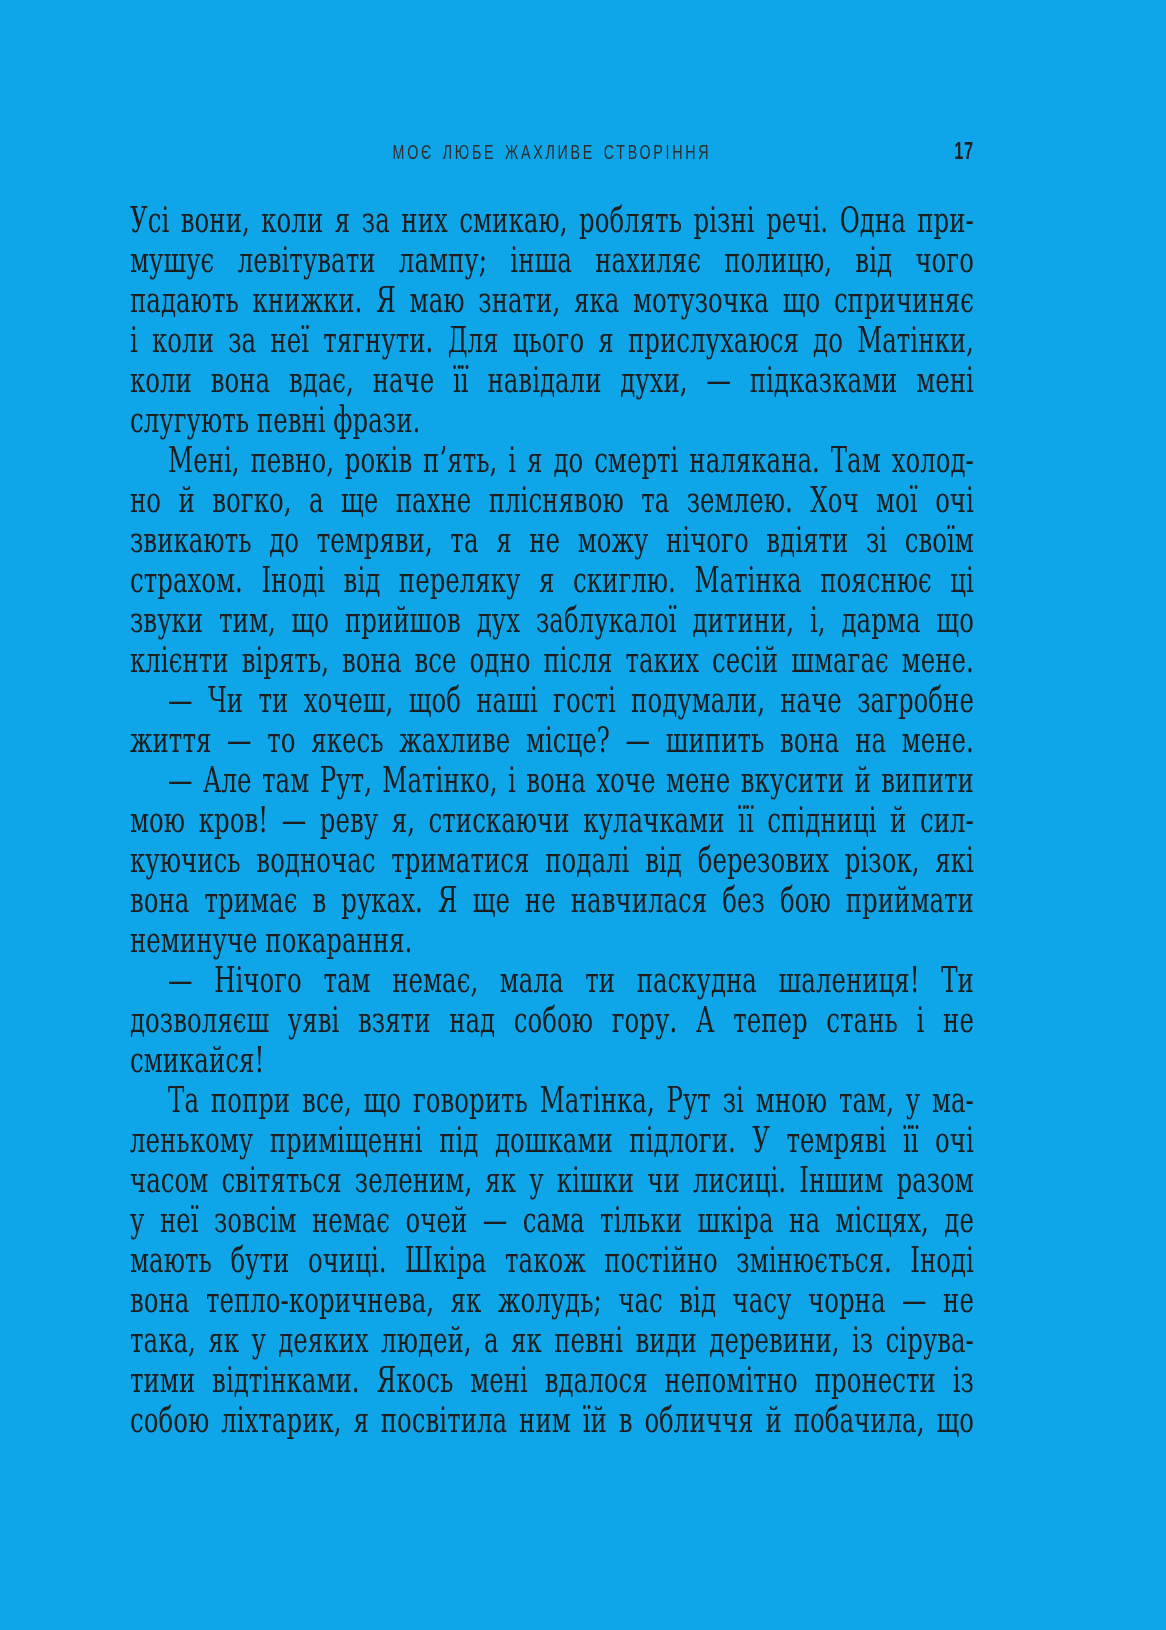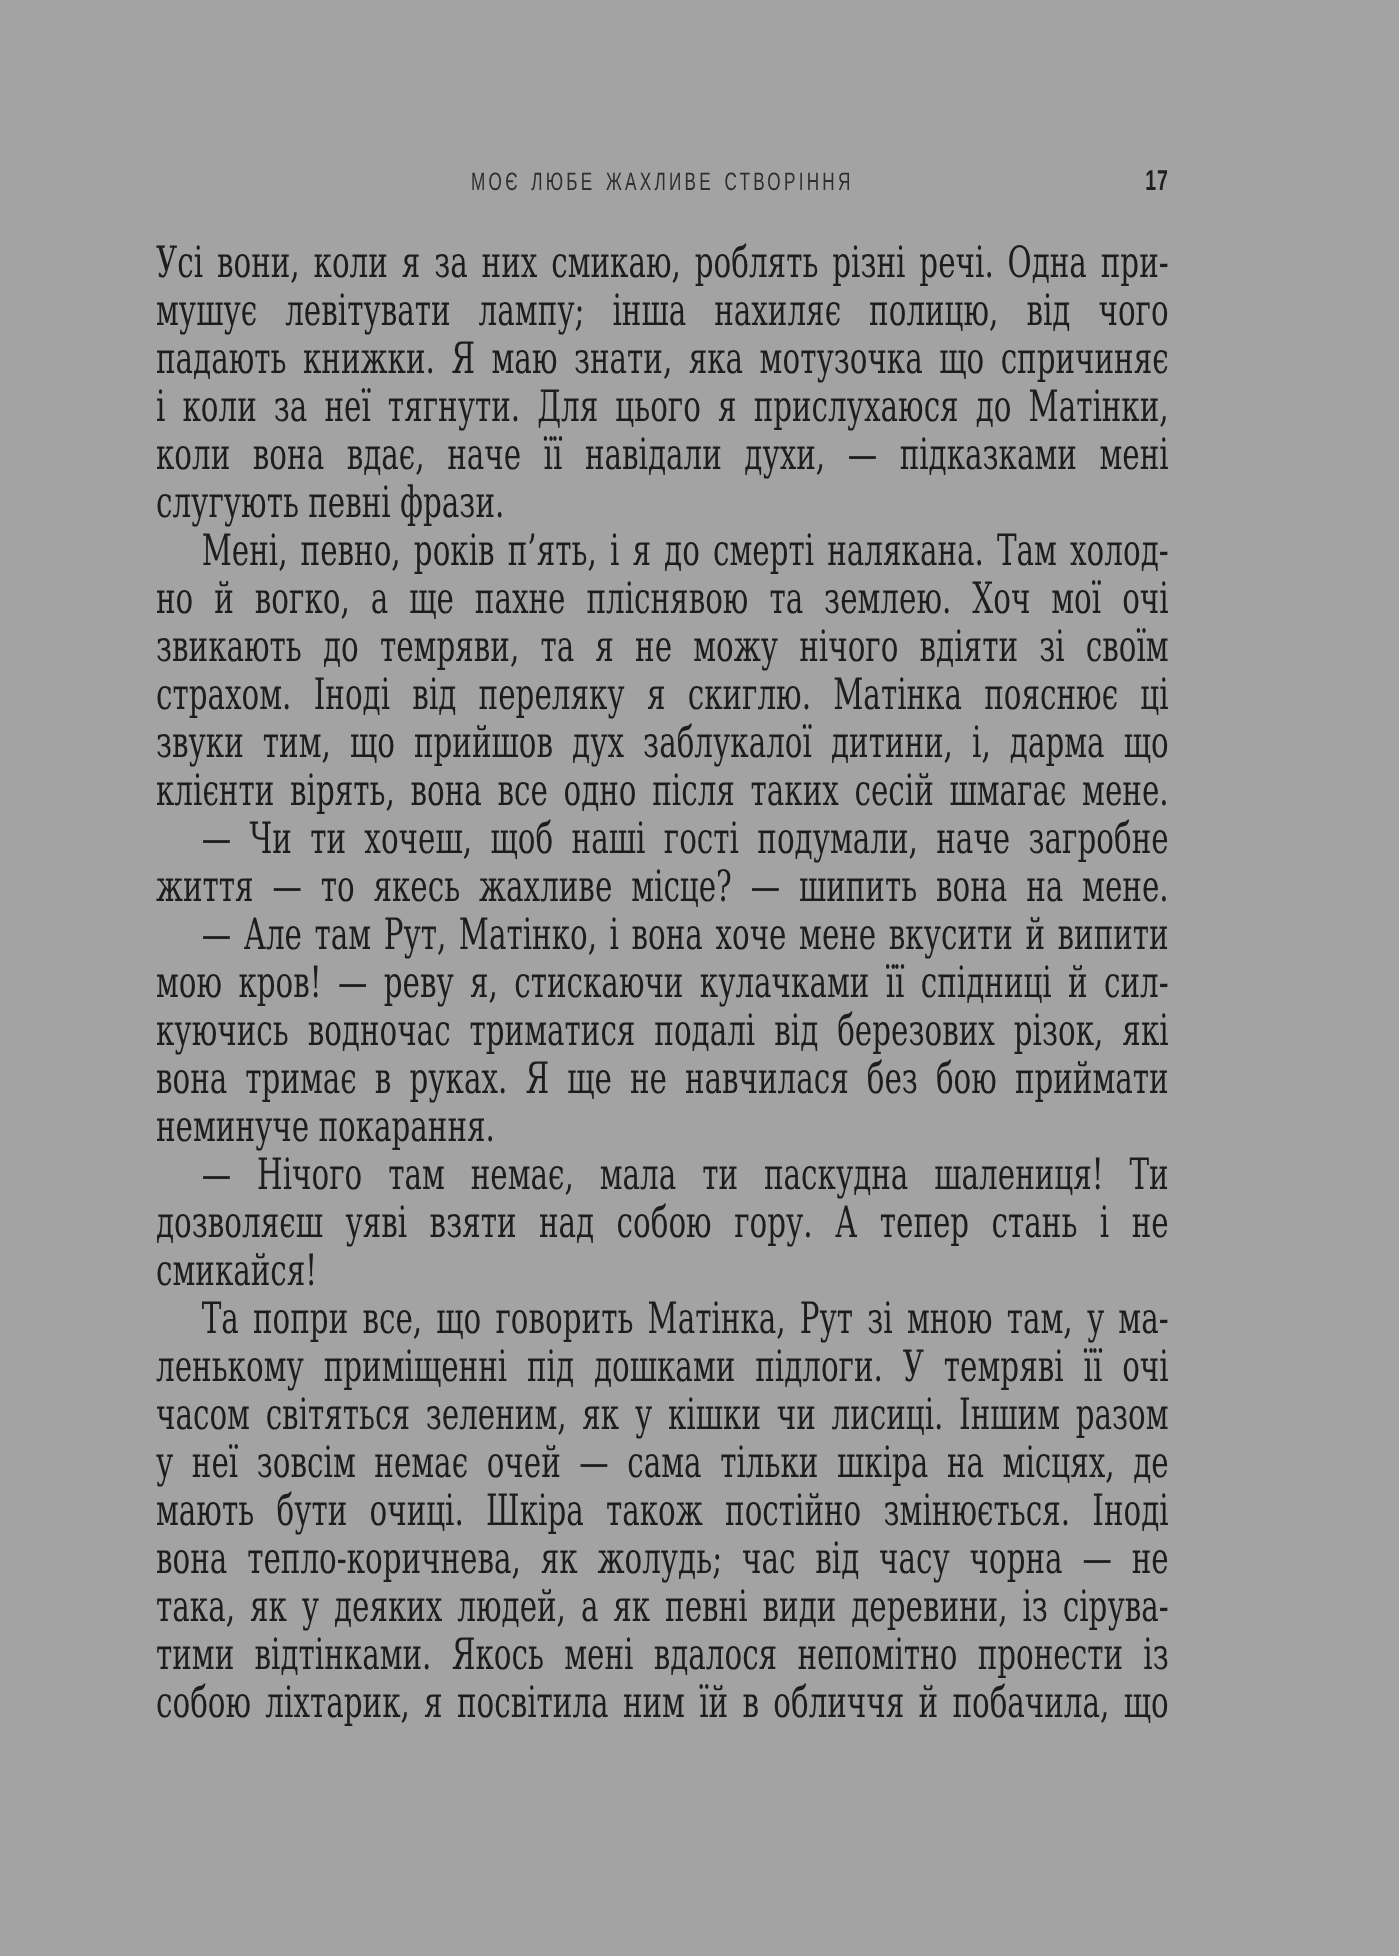--- a/index.html
+++ b/index.html
@@ -4,21 +4,21 @@
 <style>
   html, body {
     margin: 0;
     padding: 0;
     background: #ffffff;
   }
   .page {
     position: relative;
     width: 1166px;
     height: 1630px;
-    background: #a3a3a3;
+    background: #0ea5e9;
     overflow: hidden;
   }
   
   .content {
     position: absolute;
     left: 130px;
     top: 0;
     width: 1241px;
     transform: scaleX(0.68);
     transform-origin: 0 0;

